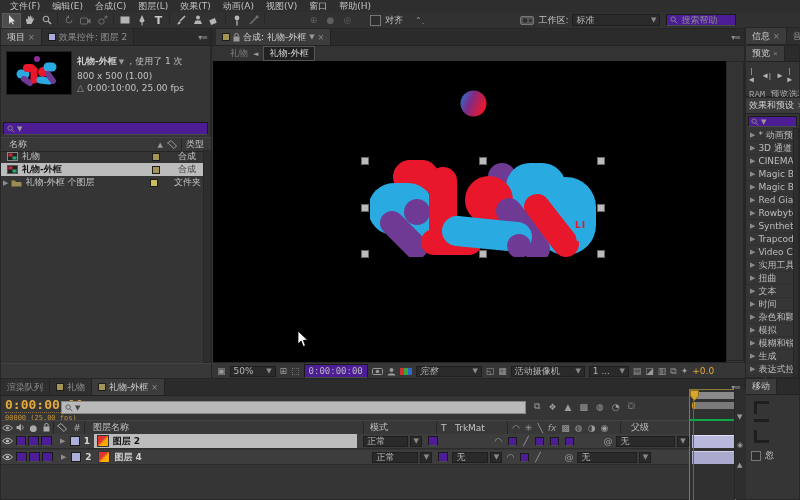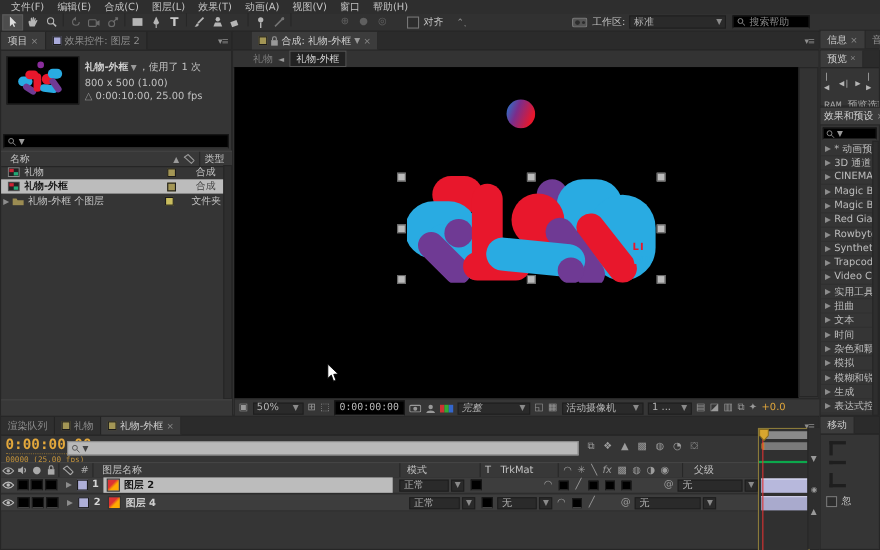--- a/index.html
+++ b/index.html
@@ -6,21 +6,21 @@
   #app{position:relative;width:800px;height:500px;background:#3a3a3a;overflow:hidden;
        font-family:"DejaVu Sans",sans-serif;font-size:9px;color:#c3c3c3;
        -webkit-font-smoothing:antialiased;}
   .abs{position:absolute;}
   .row{display:flex;align-items:center;}
   .panel{position:absolute;background:#353535;border:1px solid #262626;box-sizing:border-box;}
   .tabbar{background:#2b2b2b;display:flex;align-items:stretch;height:16px;border-bottom:1px solid #232323;}
   .tab{display:flex;align-items:center;padding:0 6px;color:#8f8f8f;background:#2f2f2f;
        border-right:1px solid #232323;white-space:nowrap;gap:3px;}
   .tab.active{background:#3c3c3c;color:#cfcfcf;}
-  .well{background:#000000;border:1px solid #1a1a1a;border-bottom-color:#4a4a4a;box-sizing:border-box;}
+  .well{background:#4c1d95;border:1px solid #1a1a1a;border-bottom-color:#4a4a4a;box-sizing:border-box;}
   .dd{background:#2a2a2a;border:1px solid #1e1e1e;display:flex;align-items:center;
       justify-content:space-between;padding:0 3px;color:#b5b5b5;box-sizing:border-box;height:11px;}
   .dd .car{color:#8a8a8a;font-size:7px;}
   .glyph{color:#9a9a9a;}
   .chip{width:8px;height:8px;display:inline-block;border:1px solid #1c1c1c;box-sizing:border-box;}
   .sep{width:1px;background:#272727;align-self:stretch;}
   .gold{color:#e3a83c;}
   .hdr{background:#383838;border-top:1px solid #444;border-bottom:1px solid #242424;}
   .closex{color:#8a8a8a;font-size:8px;}
   .pm{color:#8f8f8f;font-size:8px;letter-spacing:-1px;}
@@ -276,21 +276,21 @@
       <svg width="9" height="10" viewBox="0 0 9 10">
           <path d="M1 3 L8 3 L7.2 9.5 L1.8 9.5 Z M3 3 L3 1 L6 1 L6 3" fill="none" stroke="#999"></path>
         </svg>
       <span class="glyph" style="font-size:7px;">◀</span>
       <span class="glyph" style="font-size:7px;">▶</span>
     </div>
   </div>
 
   <div class="panel" style="left:211px;top:28px;width:534px;height:350px;">
     <div class="tabbar">
-      <span class="tab active" style="margin-left:17px;">
+      <span class="tab active" style="margin-left:4px;">
         <span class="chip" style="background:#a39655;"></span>
         <svg width="7" height="9" viewBox="0 0 7 9">
             <rect x="0.5" y="3.5" width="6" height="5" fill="#999"></rect>
             <path d="M1.8 3.5 L1.8 2 A1.7 1.7 0 0 1 5.2 2 L5.2 3.5" fill="none" stroke="#999"></path>
           </svg>
         <span>合成: 礼物-外框</span>
         <span class="car glyph" style="font-size:7px;">▼</span>
         <span class="closex">×</span>
       </span>
       <span style="flex:1"></span>

